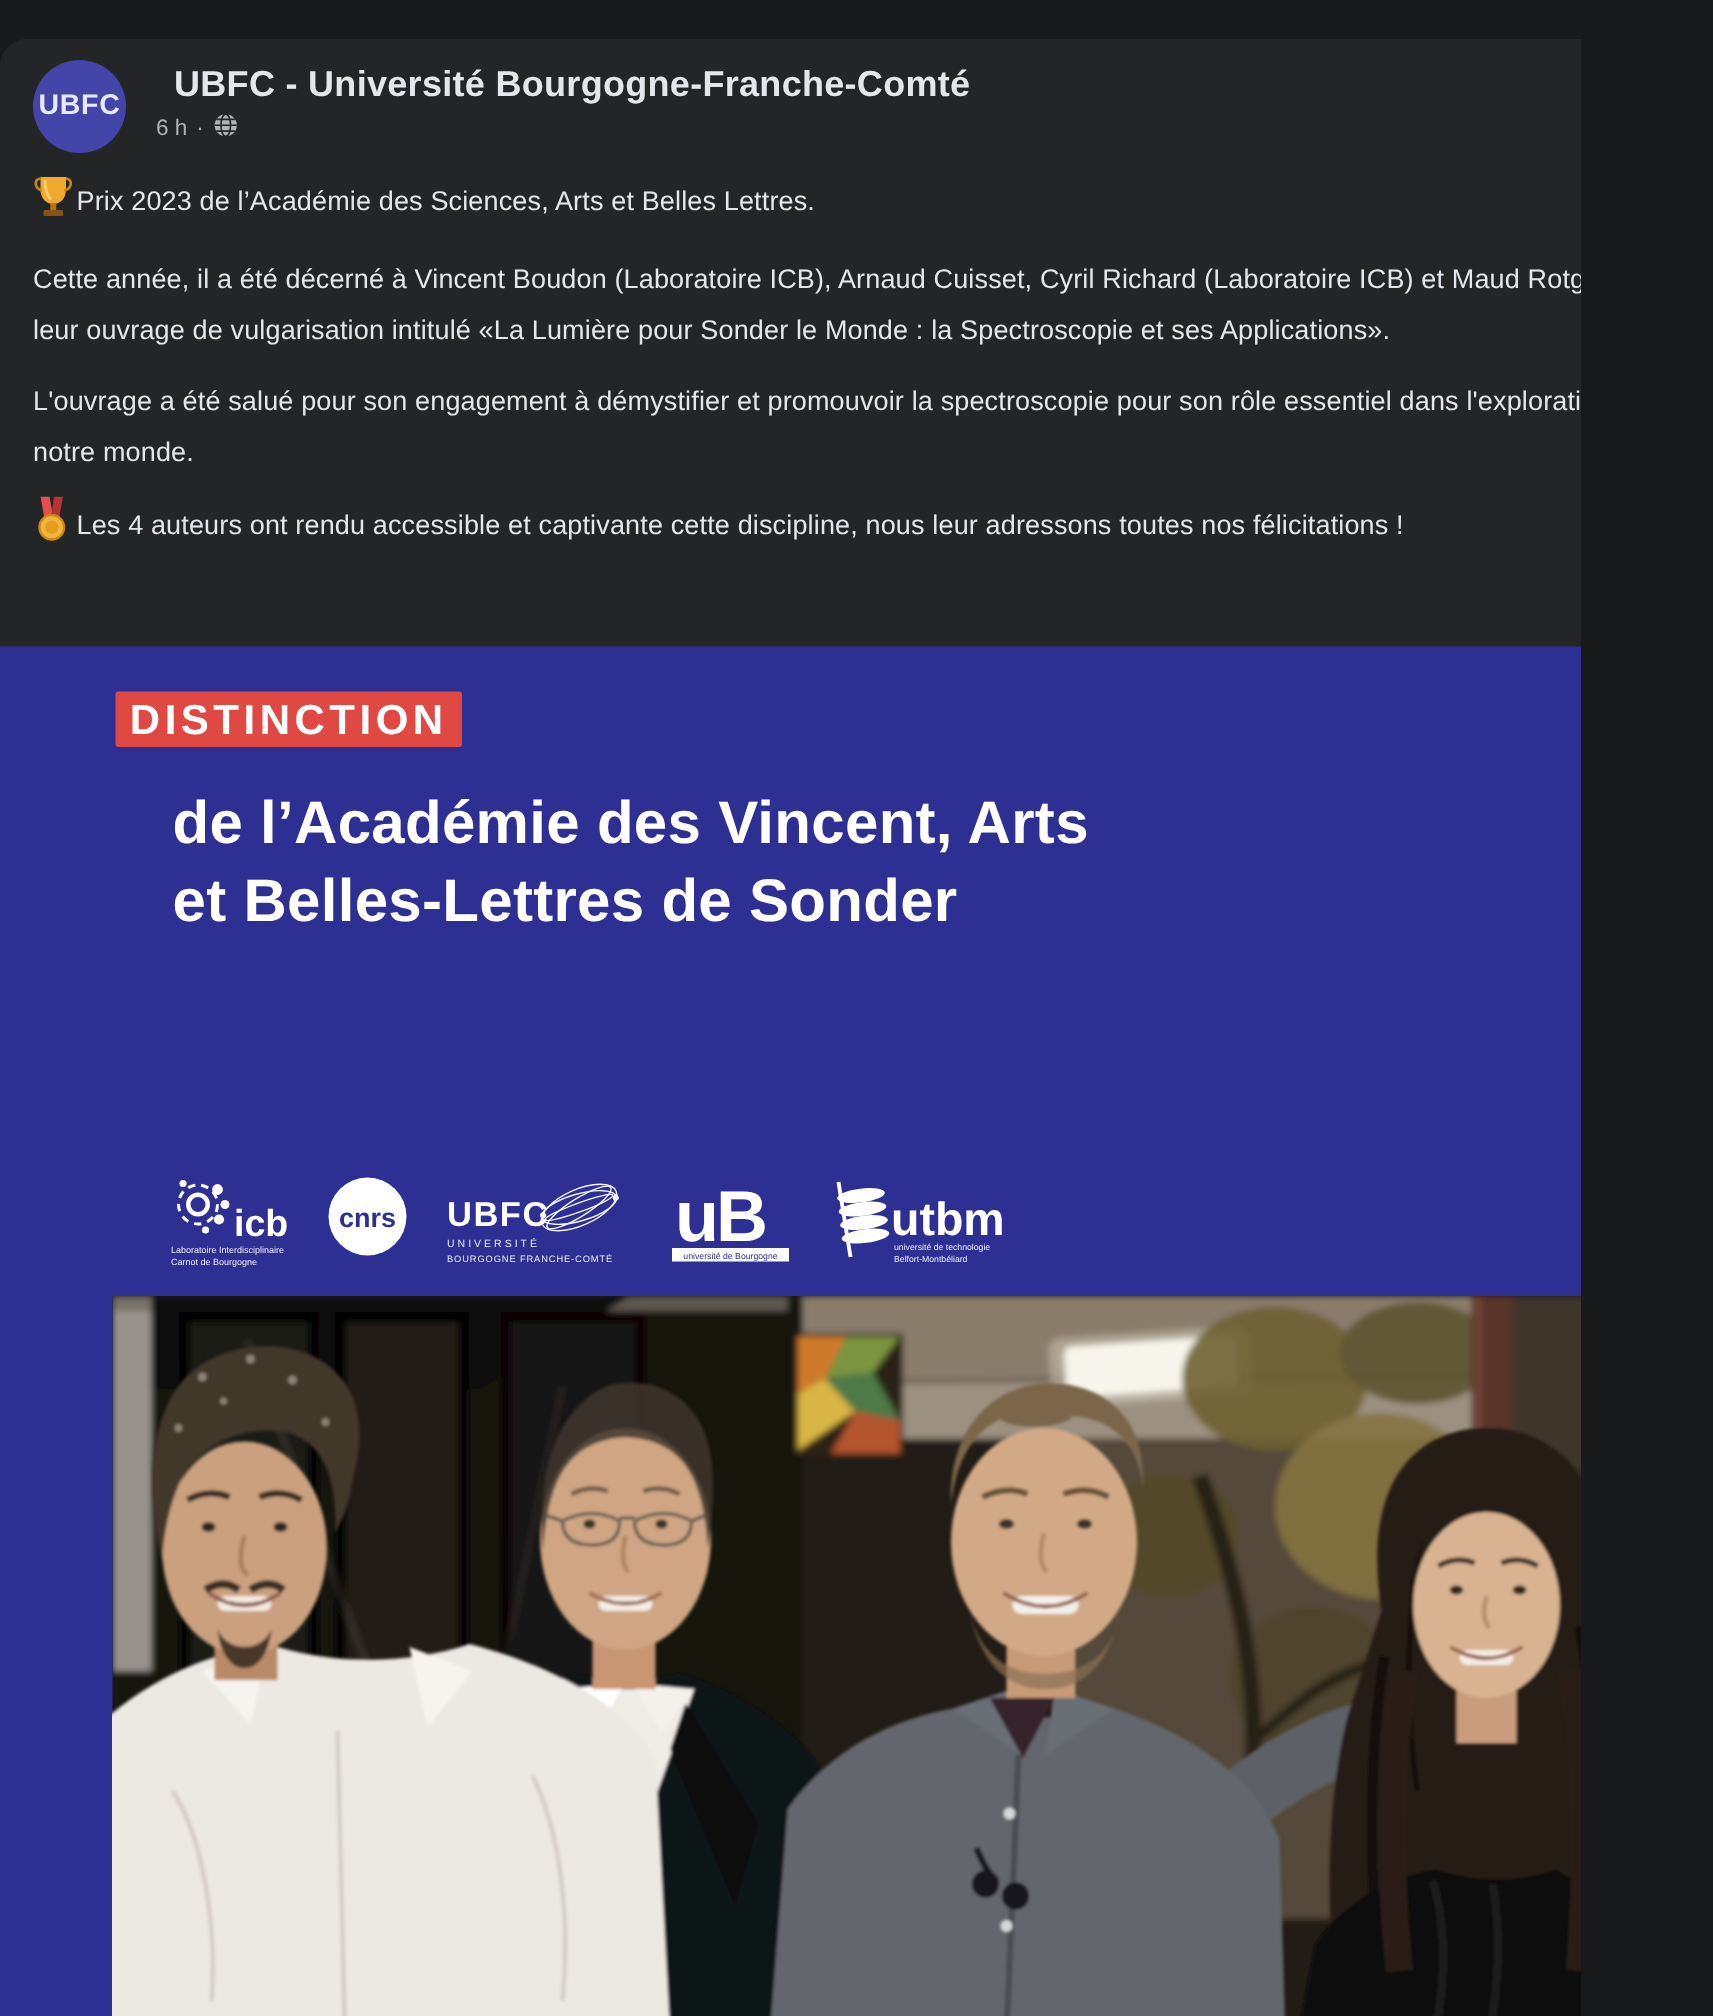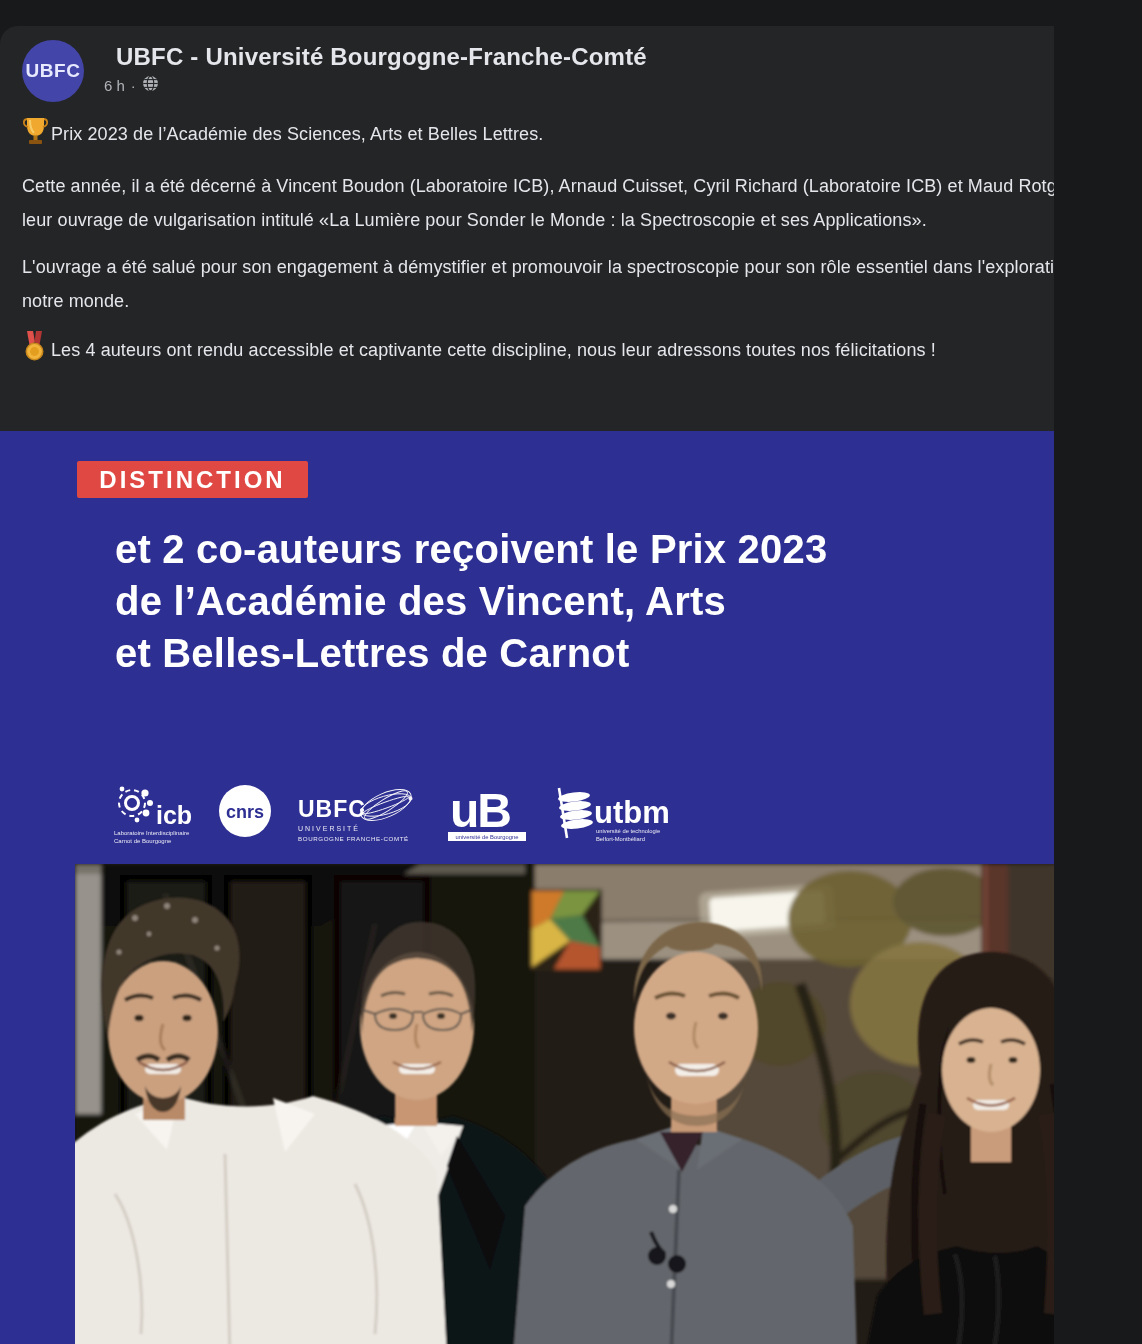--- a/index.html
+++ b/index.html
@@ -37,21 +37,21 @@
   }
   .post-text p { margin:0 0 13px 0; }
   .emoji { display:inline-block; vertical-align:-5px; margin-right:2px; }
   
   .post-image {
     position:absolute; left:0; top:405px; width:1142px; height:926px;
     background:#2e2f93; cursor:pointer; overflow:hidden;
   }
   .badge {
     position:absolute; left:77px; top:30px; width:231px; height:37px;
-    background:#e04843; color:#ffffff; font-size:24px; font-weight:bold;
+    background:#e04843; color:#ffffff; font-size:28px; font-weight:bold;
     letter-spacing:3px; text-align:center; line-height:37px; border-radius:2px;
   }
   .headline {
     position:absolute; left:115px; top:92px; color:#ffffff;
     font-size:40px; line-height:52px; font-weight:bold; letter-spacing:0.2px;
   }
   .logos {
     position:absolute; left:112px; top:352px; height:64px;
     display:flex; gap:26px;
   }
@@ -114,23 +114,22 @@
             <circle cx="12.5" cy="20.5" r="4.4" fill="#e39d1f"></circle>
           </svg>
         </span><span>Les 4 auteurs ont rendu accessible et captivante cette discipline, nous leur adressons toutes nos félicitations !</span>
       </p>
     </div>
 
     <div class="post-image">
       <div class="badge">DISTINCTION</div>
 
       <div class="headline">
-        <div>et 2 co-auteurs reçoivent le Prix 2023</div>
         <div>de l’Académie des Vincent, Arts</div>
-        <div>et Belles-Lettres de Carnot</div>
+        <div>et Belles-Lettres de Sonder</div>
       </div>
 
       <div class="logos">
 
         <svg width="80" height="62" viewBox="0 0 80 62">
           <g fill="#ffffff">
             <circle cx="20" cy="20" r="13" fill="none" stroke="#ffffff" stroke-width="2" stroke-dasharray="5 4"></circle>
             <circle cx="20" cy="20" r="6.5" fill="none" stroke="#ffffff" stroke-width="3"></circle>
             <circle cx="33" cy="10" r="3.6"></circle>
             <circle cx="38" cy="20" r="3"></circle>

